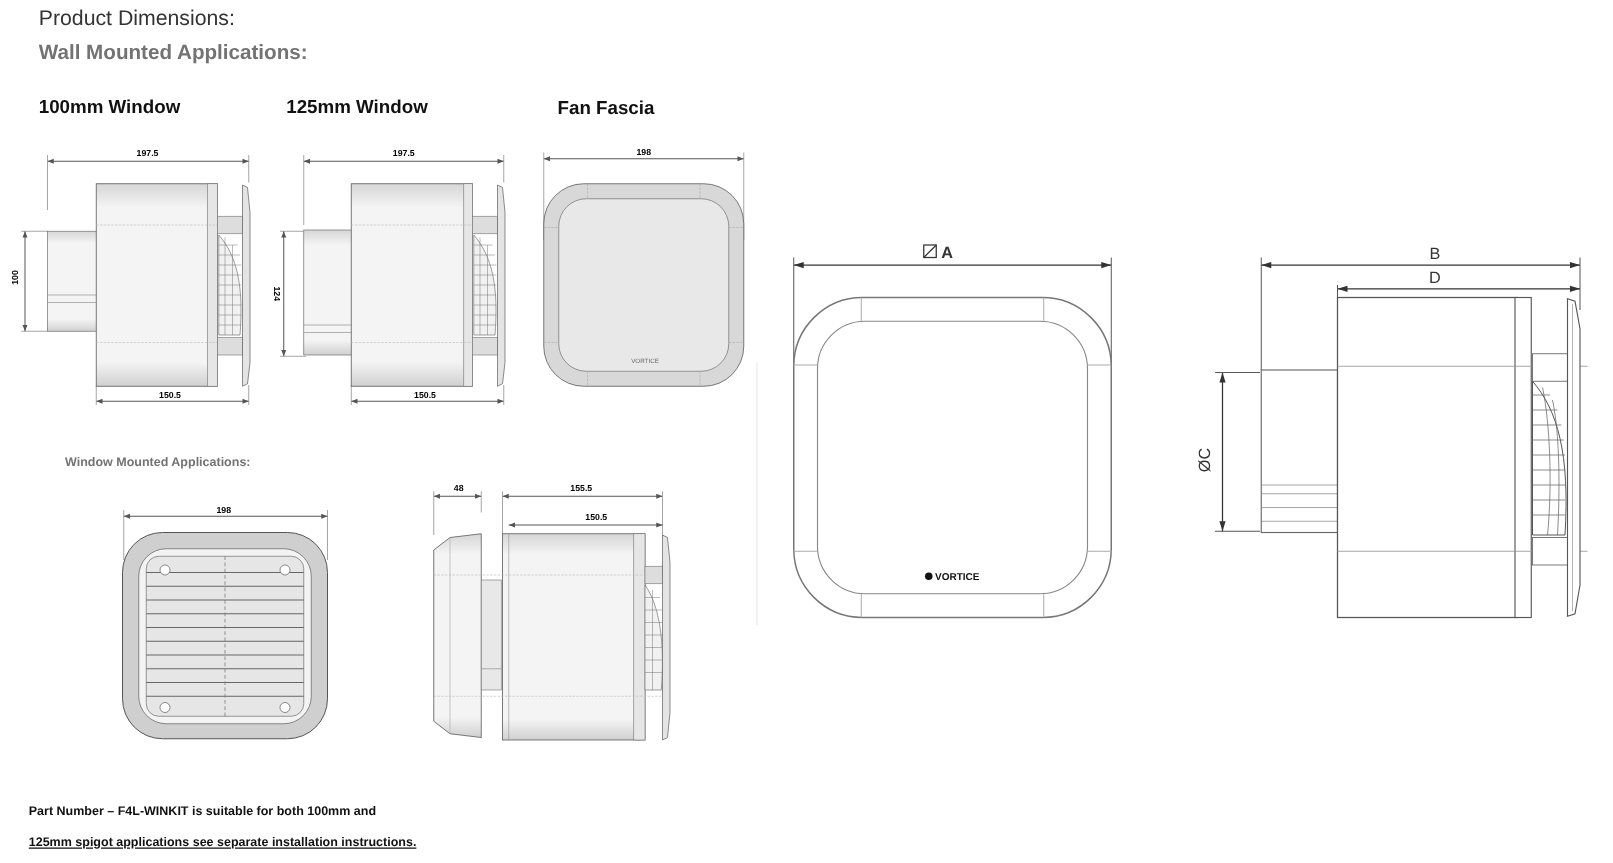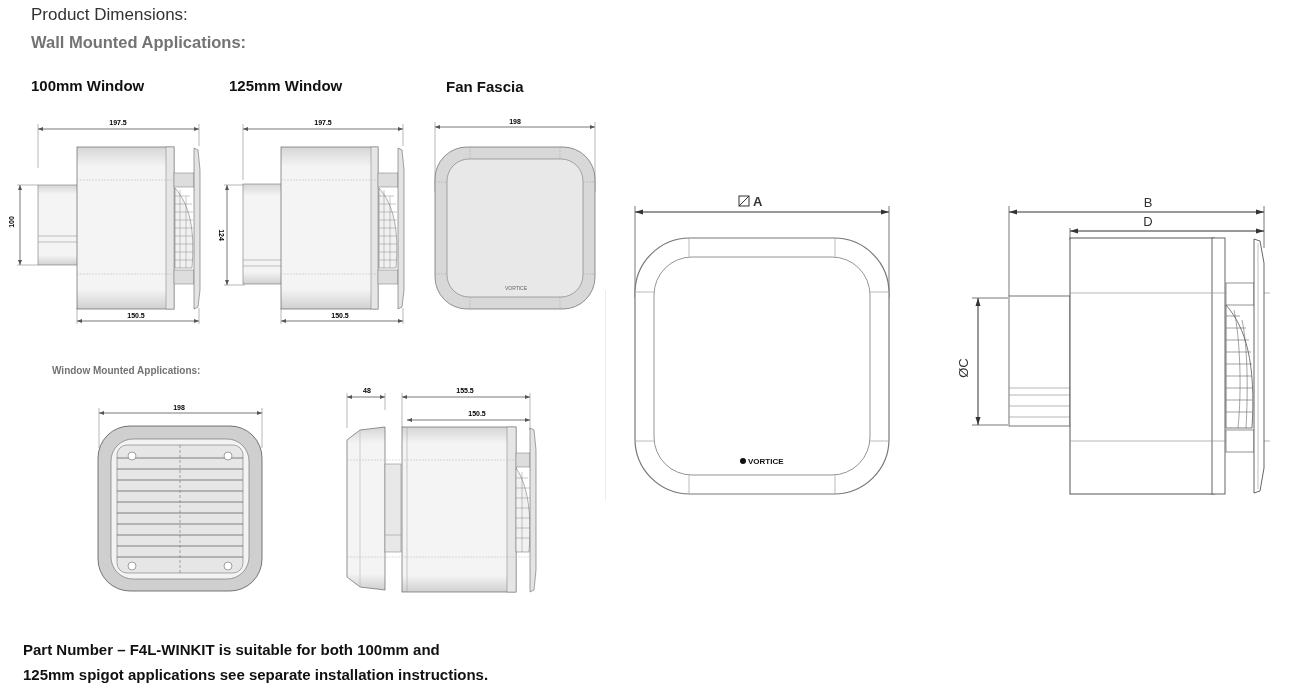--- a/index.html
+++ b/index.html
@@ -2,21 +2,21 @@
 <html><head>
 <meta charset="utf-8">
 <style>
   html, body { margin:0; padding:0; background:#ffffff; }
   body { width:1290px; height:690px; position:relative; overflow:hidden;
          font-family:"Liberation Sans", "DejaVu Sans", sans-serif; color:#111; }
   .abs { position:absolute; }
   .title-light { font-size:17px; font-weight:400; color:#333; }
   .h-bold { font-size:16.5px; font-weight:700; color:#737373; }
   .h-sub { font-size:15px; font-weight:700; color:#111; }
-  .note { font-size:15px; font-weight:700; color:#111; line-height:25px; }
+  .note { font-size:10px; font-weight:700; color:#111; line-height:25px; }
   svg text { font-family:"Liberation Sans", "DejaVu Sans", sans-serif; }
   .divider { position:absolute; left:605px; top:290px; width:1px; height:210px; background:#ececec; }
 </style>
 </head>
 <body>
 
 <div class="abs title-light" style="left:31px;top:5px;">Product Dimensions:</div>
 <div class="abs h-bold" style="left:31px;top:33px;">Wall Mounted Applications:</div>
 <div class="abs h-sub" style="left:31px;top:77px;">100mm Window</div>
 <div class="abs h-sub" style="left:229px;top:77px;">125mm Window</div>
@@ -299,13 +299,13 @@
     <line x1="276" y1="224" x2="302" y2="224"></line>
     <path d="M284,122 C290,150 292,200 288,240" fill="none"></path>
     <path d="M292,132 C298,160 298,205 296,240" fill="none"></path>
   </g>
 
   <path d="M304,51 L310,53 L314,75 L314,280 L310,303 L304,305 Z" fill="#fff" stroke="#555" stroke-width="0.9"></path>
   <line x1="308" y1="55" x2="308" y2="301" stroke="#999" stroke-width="0.6"></line>
 </svg>
 
 <div class="abs note" style="left:23px;top:637px;">Part Number – F4L-WINKIT is suitable for both 100mm and</div>
-<div class="abs note" style="left:23px;top:662px;">125mm spigot applications see separate installation instructions.</div>
+<div class="abs note" style="left:23px;top:662px;text-decoration:underline;">125mm spigot applications see separate installation instructions.</div>
 
 </body></html>

